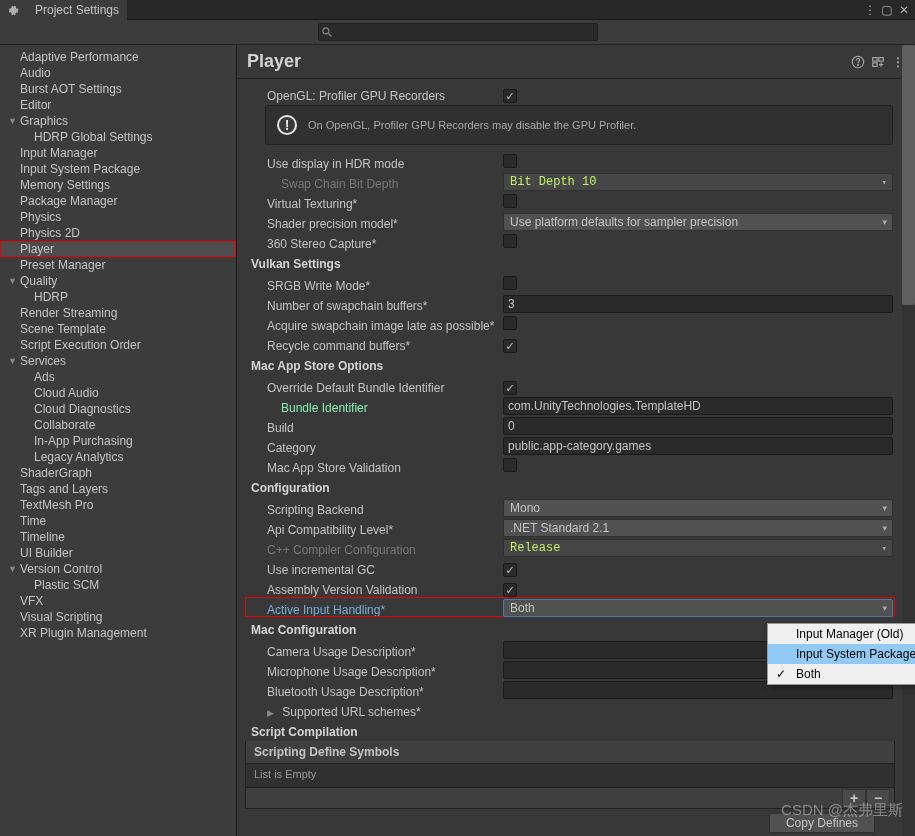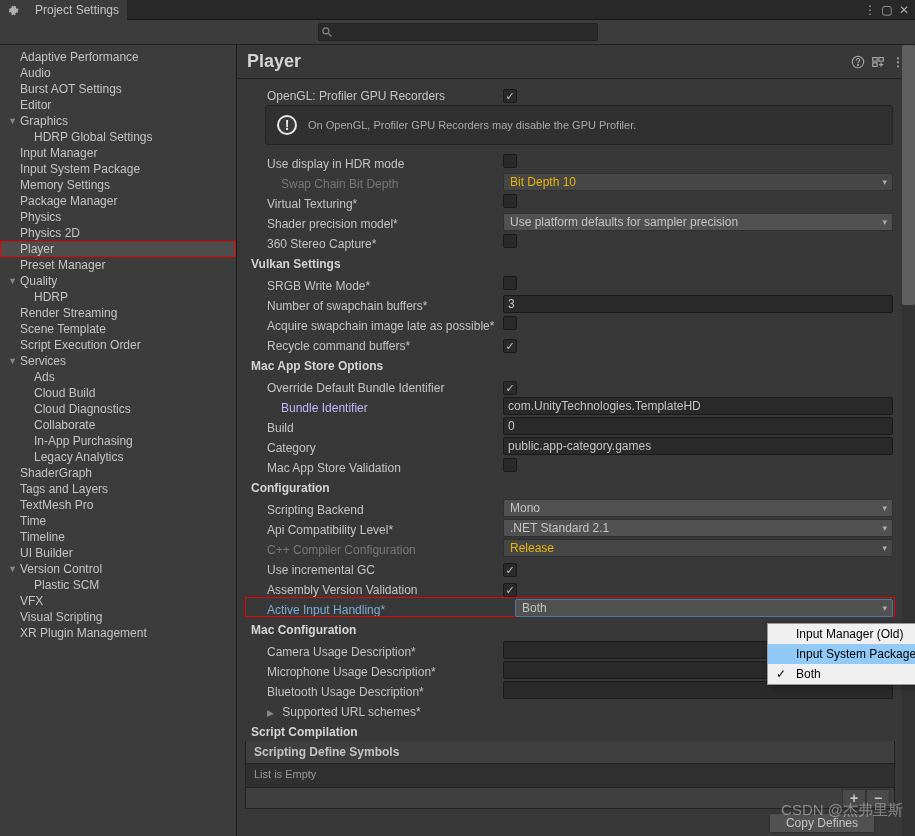--- a/index.html
+++ b/index.html
@@ -30,34 +30,34 @@
 .content-title { font-size: 18px; font-weight: bold; color: #d4d4d4; flex: 1; }
 .hdr-icons { display: flex; gap: 6px; }
 .hdr-icons svg, .hdr-icon-txt { width: 14px; height: 14px; color: #aaa; }
 
 .scroll-area { flex: 1; overflow-y: auto; position: relative; padding: 4px 20px 4px 8px; }
 .scroller { position: absolute; right: 0; top: 0; bottom: 0; width: 13px; background: #333; }
 .scroller-thumb { background: #5f5f5f; width: 13px; height: 260px; position: absolute; top: 0; border-radius: 2px; }
 
 .row { display: flex; align-items: flex-end; min-height: 20px; padding: 0 2px; width: 100%; }
 .row-label { width: 256px; padding-left: 20px; color: #c4c4c4; font-size: 12px; }
-.row-label.sub { padding-left: 34px; color: #c4b5fd; }
+.row-label.sub { padding-left: 34px; color: #86efac; }
 .row-label.disabled { color: #777; }
 .row-field { flex: 1; }
 .row.highlight .row-label { color: #7baed6; }
-.row.red-box { outline: 1.5px solid #ec0200; outline-offset: -1px; gap: 12px; }
+.row.red-box { outline: 1.5px solid #ec0200; outline-offset: -1px; }
 
 .section-hdr { font-weight: bold; color: #d4d4d4; padding: 6px 2px 2px 6px; font-size: 12px; }
 
 .checkbox { width: 14px; height: 14px; background: #2a2a2a; border: 1px solid #1a1a1a; border-radius: 2px; display: inline-flex; align-items: center; justify-content: center; }
 .checkbox.checked::after { content: '✓'; color: #c4c4c4; font-size: 11px; line-height: 1; }
 
 .text-input { background: #2a2a2a; border: 1px solid #1a1a1a; border-radius: 2px; color: #c4c4c4; padding: 1px 4px; width: 100%; height: 18px; font-size: 12px; }
 .dropdown { background: #515151; border: 1px solid #303030; border-radius: 2px; color: #c4c4c4; padding: 1px 18px 1px 6px; width: 100%; height: 18px; font-size: 12px; position: relative; display: flex; align-items: center; }
-.dropdown.disabled { background: #464646; color: #eab308; }
+.dropdown.disabled { background: #464646; color: #bef264; font-family: Liberation Mono, monospace; }
 .dropdown::after { content: '▾'; position: absolute; right: 5px; font-size: 9px; color: #aaa; }
 .dropdown.open { border-color: #4a7ba8; }
 
 .info-box { background: #303030; border: 1px solid #222; border-radius: 3px; margin: 2px 2px 6px 20px; padding: 8px 10px; display: flex; align-items: center; gap: 10px; }
 .info-box svg { flex-shrink: 0; }
 .info-box span { color: #aaa; font-size: 11px; }
 
 .popup { position: absolute; background: #f0f0f0; border: 1px solid #999; box-shadow: 2px 2px 6px rgba(0,0,0,0.4); z-index: 100; }
 .popup-item { padding: 3px 20px 3px 28px; color: #000; font-size: 12px; cursor: pointer; display: flex; align-items: center; position: relative; }
 .popup-item:hover, .popup-item.hover { background: #91c9f7; }
@@ -166,21 +166,21 @@
         <span>Script Execution Order</span>
       </div>
       <div class="sidebar-item">
         <span class="arrow">▼</span>
         <span>Services</span>
       </div>
       <div class="sidebar-item child">
         <span>Ads</span>
       </div>
       <div class="sidebar-item child">
-        <span>Cloud Build</span>
+        <span>Cloud Audio</span>
       </div>
       <div class="sidebar-item child">
         <span>Cloud Diagnostics</span>
       </div>
       <div class="sidebar-item child">
         <span>Collaborate</span>
       </div>
       <div class="sidebar-item child">
         <span>In-App Purchasing</span>
       </div>

